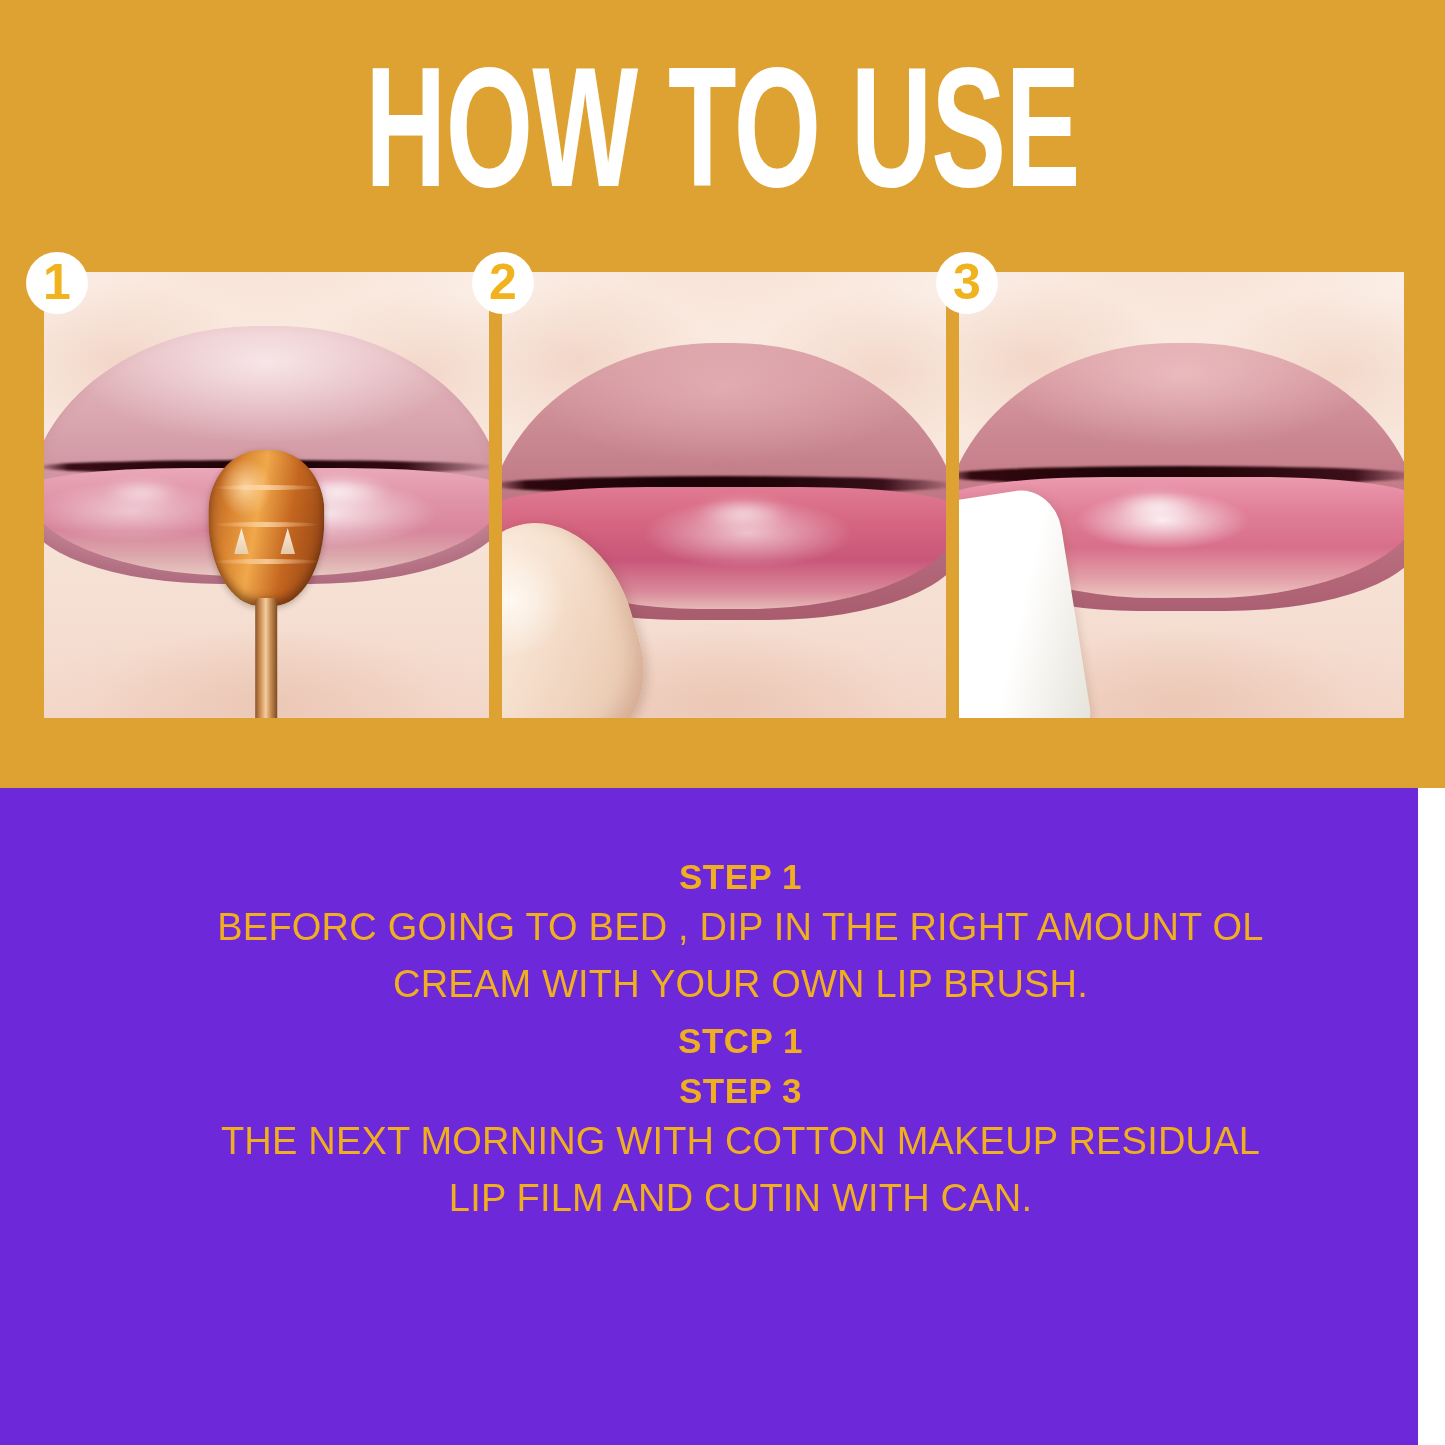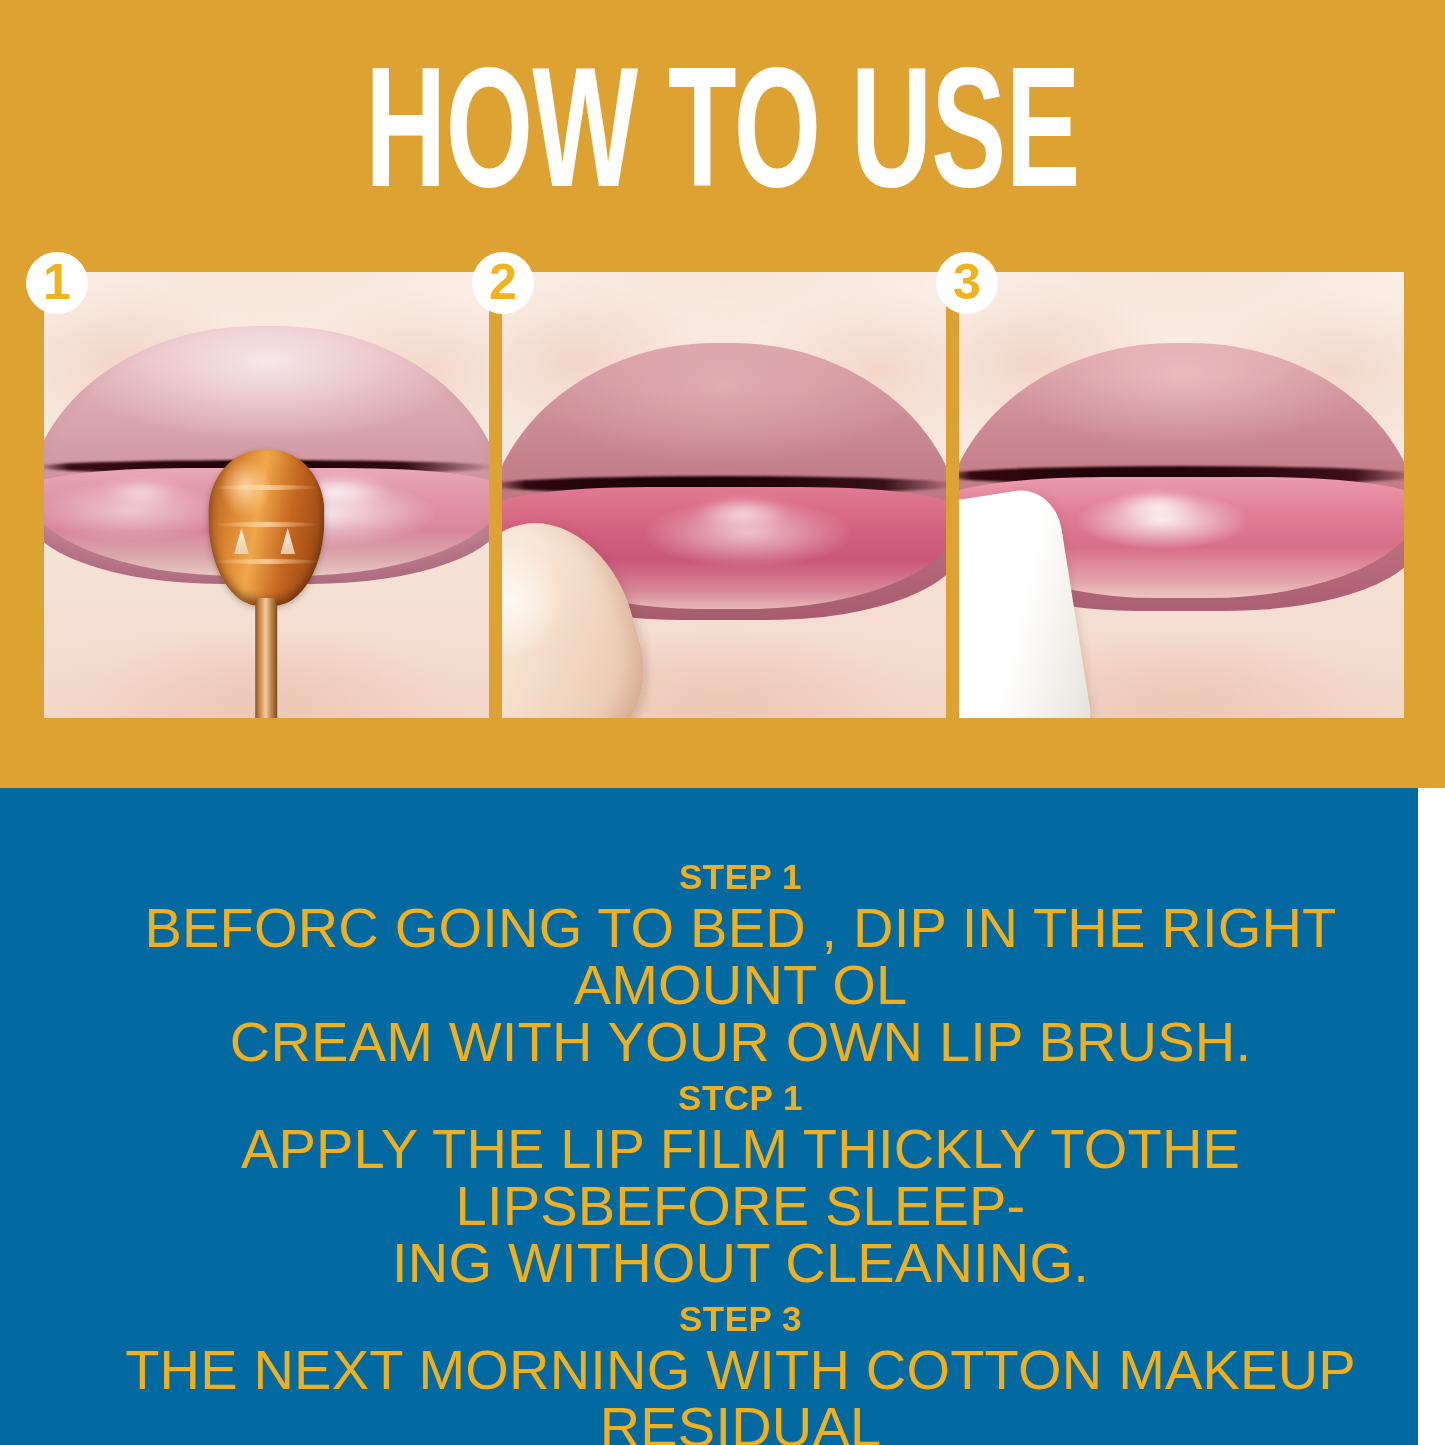--- a/index.html
+++ b/index.html
@@ -6,21 +6,21 @@
   * { margin:0; padding:0; box-sizing:border-box; }
   html, body {
     width:1445px; height:1445px;
     background:#ffffff;
     font-family:"Liberation Sans", sans-serif;
     overflow:hidden;
   }
   #page {
     position:relative;
     width:1418px; height:1445px;
-    background:#0369a1;
+    background:#6d28d9;
   }
 
   
   .hero {
     position:absolute;
     left:0; top:0;
     width:1445px; height:788px;
     background:#DDA231;
   }
 
@@ -239,21 +239,21 @@
     font-family:"Liberation Sans", sans-serif;
     font-weight:bold;
     font-size:35px;
     line-height:44px;
     letter-spacing:.5px;
   }
   .step-body {
     color:#F0AF1E;
     font-family:"Liberation Sans Narrow","Liberation Sans", sans-serif;
     font-weight:normal;
-    font-size:56px;
+    font-size:38px;
     line-height:57px;
     letter-spacing:.2px;
     white-space:pre-line;
   }
 </style>
 </head>
 <body>
 
 <div id="page">
 
@@ -318,22 +318,20 @@
   <div class="steps">
 
     <div class="step">
       <div class="step-label">STEP 1</div>
       <div class="step-body">BEFORC GOING TO BED , DIP IN THE RIGHT AMOUNT OL
 CREAM WITH YOUR OWN LIP BRUSH.</div>
     </div>
 
     <div class="step">
       <div class="step-label">STCP 1</div>
-      <div class="step-body">APPLY THE LIP FILM THICKLY TOTHE LIPSBEFORE SLEEP-
-ING WITHOUT CLEANING.</div>
     </div>
 
     <div class="step">
       <div class="step-label">STEP 3</div>
       <div class="step-body">THE NEXT MORNING WITH COTTON MAKEUP RESIDUAL
 LIP FILM AND CUTIN WITH CAN.</div>
     </div>
 
   </div>
 

